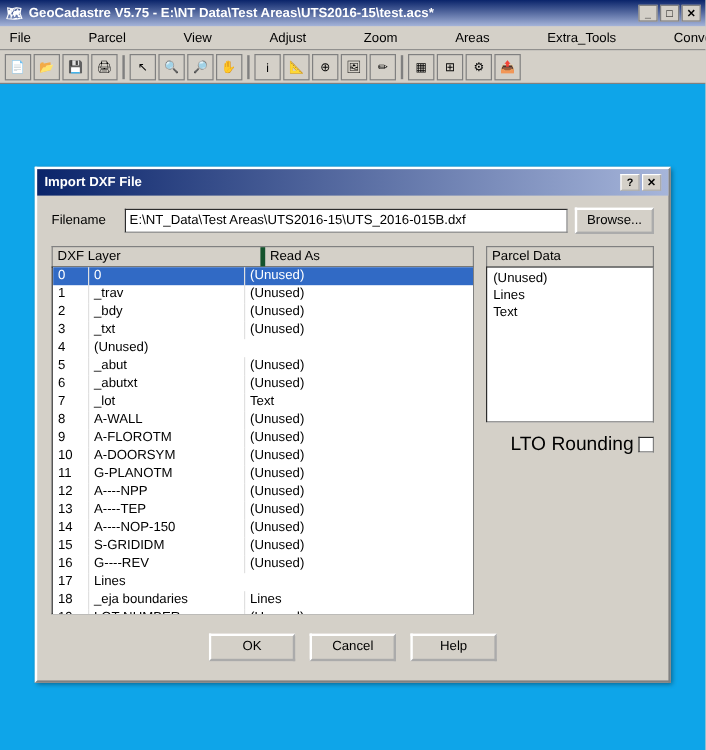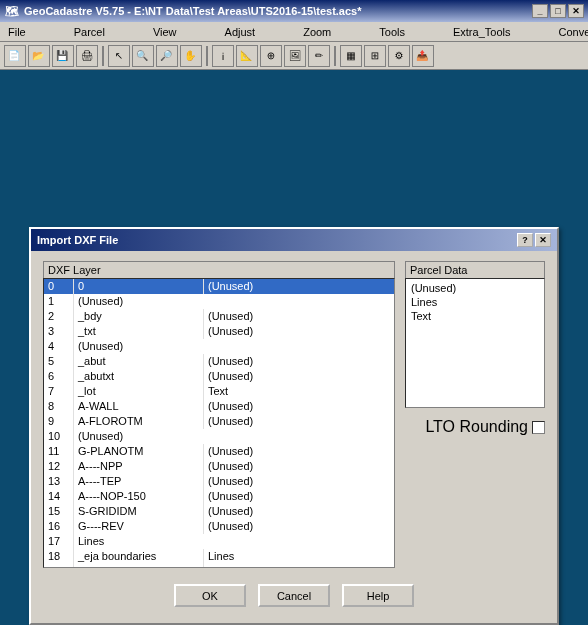--- a/index.html
+++ b/index.html
@@ -90,25 +90,25 @@
     }
     .toolbar-sep {
       width: 2px;
       height: 20px;
       background: #808080;
       margin: 0 2px;
     }
 
     
     .main-area {
-      background: #0c4a6e;
+      background: #0ea5e9;
       width: 100%;
       height: calc(625px - 22px - 20px - 28px);
       display: flex;
-      align-items: flex-end;
+      align-items: center;
       justify-content: center;
       padding-top: 12px;
     }
 
     
     .dialog {
       background: #d4d0c8;
       border: 2px solid #ffffff;
       border-right-color: #808080;
       border-bottom-color: #808080;
@@ -305,21 +305,21 @@
     <div class="title-btn">✕</div>
   </div>
 </div>
 
 <div class="menu-bar">
   <span class="menu-item">File</span>
   <span class="menu-item">Parcel</span>
   <span class="menu-item">View</span>
   <span class="menu-item">Adjust</span>
   <span class="menu-item">Zoom</span>
-  <span class="menu-item">Tools</span>
+  <span class="menu-item">Areas</span>
   <span class="menu-item">Extra_Tools</span>
   <span class="menu-item">Conversions</span>
   <span class="menu-item">Report</span>
   <span class="menu-item">Help</span>
 </div>
 
 <div class="toolbar">
   <div class="toolbar-btn">
       <span class="tb-icon">📄</span>
     </div>
@@ -382,38 +382,47 @@
     <div class="dialog-title-bar">
       <span class="dialog-title-text">Import DXF File</span>
       <div class="dialog-title-buttons">
         <div class="dialog-btn">?</div>
         <div class="dialog-btn">✕</div>
       </div>
     </div>
 
     <div class="dialog-content">
 
+      <div class="filename-row">
+        <span class="filename-label">Filename</span>
+        <input class="filename-input" type="text" value="E:\NT_Data\Test Areas\UTS2016-15\UTS_2016-015B.dxf" style="">
+        <button class="browse-btn">Browse...</button>
+      </div>
 
       <div class="lists-area">
 
         <div class="left-panel">
           <div class="panel-header">
             <div class="col-header" style="width:160px;">
               <span>DXF Layer</span>
             </div>
+            <div class="col-header">
+              <span>Read As</span>
+            </div>
           </div>
           <div class="list-box" id="layer-list">
 
           <div class="list-row selected">
       <span class="list-cell cell-num">0</span>
       <span class="list-cell cell-layer">0</span>
       <span class="list-cell cell-readas">(Unused)</span>
     </div>
               <div class="list-row">
       <span class="list-cell cell-num">1</span>
+      <span class="list-cell cell-layer">_trav</span>
       <span class="list-cell cell-readas">(Unused)</span>
     </div>
               <div class="list-row">
       <span class="list-cell cell-num">2</span>
       <span class="list-cell cell-layer">_bdy</span>
       <span class="list-cell cell-readas">(Unused)</span>
     </div>
               <div class="list-row">
       <span class="list-cell cell-num">3</span>
       <span class="list-cell cell-layer">_txt</span>
@@ -443,20 +452,21 @@
       <span class="list-cell cell-layer">A-WALL</span>
       <span class="list-cell cell-readas">(Unused)</span>
     </div>
               <div class="list-row">
       <span class="list-cell cell-num">9</span>
       <span class="list-cell cell-layer">A-FLOROTM</span>
       <span class="list-cell cell-readas">(Unused)</span>
     </div>
               <div class="list-row">
       <span class="list-cell cell-num">10</span>
+      <span class="list-cell cell-layer">A-DOORSYM</span>
       <span class="list-cell cell-readas">(Unused)</span>
     </div>
               <div class="list-row">
       <span class="list-cell cell-num">11</span>
       <span class="list-cell cell-layer">G-PLANOTM</span>
       <span class="list-cell cell-readas">(Unused)</span>
     </div>
               <div class="list-row">
       <span class="list-cell cell-num">12</span>
       <span class="list-cell cell-layer">A----NPP</span>

